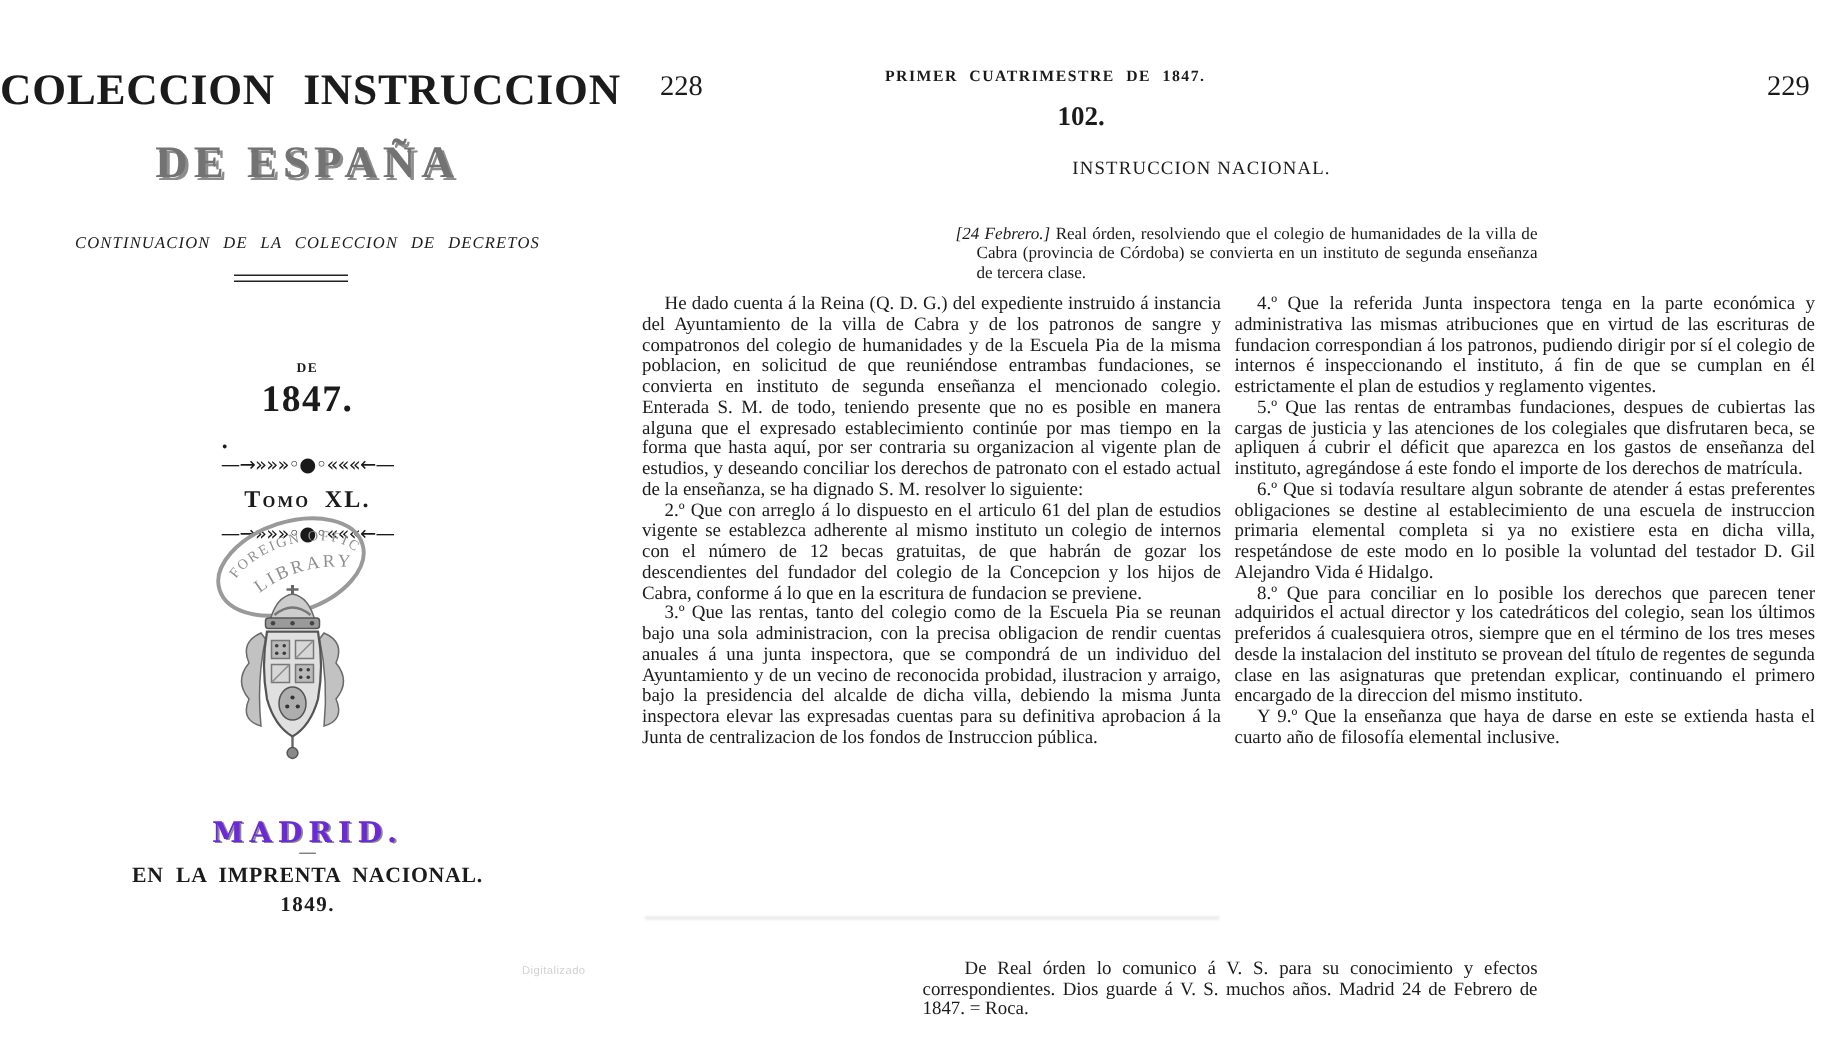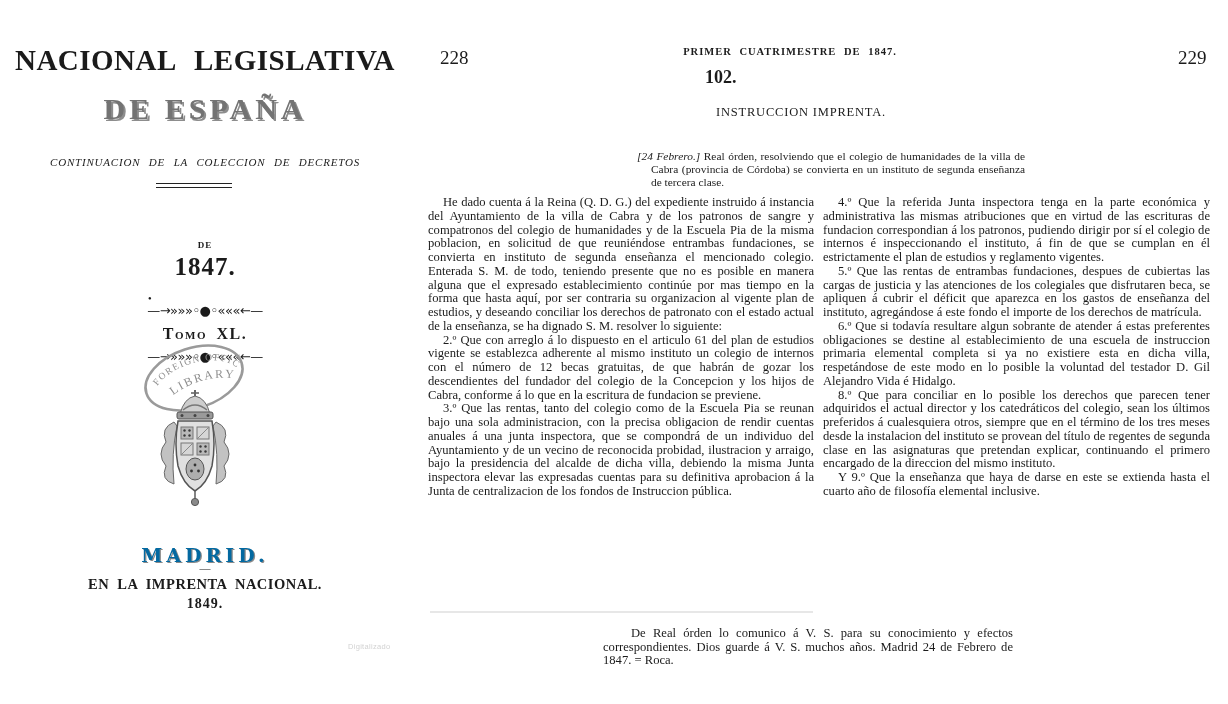--- a/index.html
+++ b/index.html
@@ -25,58 +25,58 @@
   .tp-year{position:absolute;left:0;width:410px;top:253px;font-size:25px;font-weight:bold;letter-spacing:1px}
   .tp-dot{position:absolute;left:148px;top:295px;font-size:6px}
   .tp-orn{position:absolute;left:0;width:410px;font-size:13px;letter-spacing:-.5px;color:#1a1a1a;
     font-family:"DejaVu Sans",sans-serif}
   #orn1{top:303px} #orn2{top:349px}
   .tp-tomo{position:absolute;left:0;width:410px;top:325px;font-size:16px;font-weight:bold;
     font-variant:small-caps;letter-spacing:1.5px;word-spacing:4px}
   #stamp{position:absolute;left:134px;top:336px}
   #crest{position:absolute;left:150px;top:388px}
   .tp-madrid{position:absolute;left:0;width:410px;top:544px;font-size:19px;font-weight:bold;
-    letter-spacing:4px;color:#0369a1;text-shadow:1.2px 1.2px 0 #8a8a8a;font-family:"DejaVu Serif",serif}
+    letter-spacing:4px;color:#6d28d9;text-shadow:1.2px 1.2px 0 #8a8a8a;font-family:"DejaVu Serif",serif}
   .tp-dash{position:absolute;left:0;width:410px;top:562px;font-size:11px}
   .tp-printer{position:absolute;left:0;width:410px;top:576px;font-size:14.5px;font-weight:bold;
     letter-spacing:.5px;word-spacing:4px}
   .tp-1849{position:absolute;left:0;width:410px;top:596px;font-size:14px;font-weight:bold;letter-spacing:1px}
 
   
   .pg-num{position:absolute;top:47px;font-size:19px;font-weight:normal}
   #num-l{left:440px} #num-r{left:1178px}
-  .run-header{position:absolute;left:590px;width:400px;top:46px;text-align:center;
+  .run-header{position:absolute;left:590px;width:400px;top:46px;text-align:left;
     font-size:10.5px;font-weight:bold;letter-spacing:1px;word-spacing:4px}
   .art-num{position:absolute;left:705px;width:200px;top:67px;text-align:left;
     font-size:18px;font-weight:bold}
   .sec-title{position:absolute;left:701px;width:200px;top:105px;text-align:center;
     font-size:12.5px;letter-spacing:.8px}
   .summary{position:absolute;left:625px;width:374px;top:138px;font-size:11.4px;line-height:13.2px;
     text-align:justify;padding-left:14px;text-indent:-14px;margin:12px}
   .summary .date{font-style:italic}
 
   .col{position:absolute;top:196px;font-size:12.6px;line-height:13.75px;text-align:justify}
   #col-left{left:428px;width:386px}
   #col-right{left:823px;width:387px}
   .col p{margin:0;text-indent:15px}
 
   .ghost-line{position:absolute;left:430px;top:611px;width:383px;height:2px;
     background:rgba(60,60,60,.12);filter:blur(.6px)}
 
   .closing{position:absolute;left:603px;top:627px;width:410px;font-size:12.6px;line-height:13.6px;
-    text-align:justify;text-indent:28px;margin:0}
+    text-align:justify;text-indent:28px;margin:12px}
 
   .watermark{position:absolute;left:348px;top:642px;font-size:7.5px;color:#d2d2d2;
     font-family:"Liberation Sans",sans-serif;letter-spacing:.3px}
 </style>
 </head>
 <body>
 
 <div id="title-page">
-  <div class="tp-title">NACIONAL LEGISLATIVA</div>
+  <div class="tp-title">COLECCION INSTRUCCION</div>
   <div class="tp-espana">DE ESPAÑA</div>
   <div class="tp-subtitle">CONTINUACION DE LA COLECCION DE DECRETOS</div>
   <div class="tp-rule"></div>
   <div class="tp-de">DE</div>
   <div class="tp-year">1847.</div>
   <div class="tp-dot">●</div>
   <div class="tp-orn" id="orn1">—→»»»◦●◦«««←—</div>
   <div class="tp-tomo">Tomo XL.</div>
   <div class="tp-orn" id="orn2">—→»»»◦●◦«««←—</div>
 
@@ -133,21 +133,21 @@
   <div class="tp-printer">EN LA IMPRENTA NACIONAL.</div>
   <div class="tp-1849">1849.</div>
 </div>
 
 <div>
   <span id="num-l" class="pg-num">228</span>
   <div class="run-header">PRIMER CUATRIMESTRE DE 1847.</div>
   <span id="num-r" class="pg-num">229</span>
 
   <div class="art-num">102.</div>
-  <div class="sec-title">INSTRUCCION IMPRENTA.</div>
+  <div class="sec-title">INSTRUCCION NACIONAL.</div>
 
   <p class="summary"><span class="date">[24 Febrero.]</span><span> Real órden, resolviendo que el colegio de humanidades de la villa de Cabra (provincia de Córdoba) se convierta en un instituto de segunda enseñanza de tercera clase.</span></p>
 
   <section id="col-left" class="col">
     <p>He dado cuenta á la Reina (Q. D. G.) del expediente instruido á instancia del Ayuntamiento de la villa de Cabra y de los patronos de sangre y compatronos del colegio de humanidades y de la Escuela Pia de la misma poblacion, en solicitud de que reuniéndose entrambas fundaciones, se convierta en instituto de segunda enseñanza el mencionado colegio. Enterada S. M. de todo, teniendo presente que no es posible en manera alguna que el expresado establecimiento continúe por mas tiempo en la forma que hasta aquí, por ser contraria su organizacion al vigente plan de estudios, y deseando conciliar los derechos de patronato con el estado actual de la enseñanza, se ha dignado S. M. resolver lo siguiente:</p>
     <p>2.º Que con arreglo á lo dispuesto en el articulo 61 del plan de estudios vigente se establezca adherente al mismo instituto un colegio de internos con el número de 12 becas gratuitas, de que habrán de gozar los descendientes del fundador del colegio de la Concepcion y los hijos de Cabra, conforme á lo que en la escritura de fundacion se previene.</p>
     <p>3.º Que las rentas, tanto del colegio como de la Escuela Pia se reunan bajo una sola administracion, con la precisa obligacion de rendir cuentas anuales á una junta inspectora, que se compondrá de un individuo del Ayuntamiento y de un vecino de reconocida probidad, ilustracion y arraigo, bajo la presidencia del alcalde de dicha villa, debiendo la misma Junta inspectora elevar las expresadas cuentas para su definitiva aprobacion á la Junta de centralizacion de los fondos de Instruccion pública.</p>
   </section>
 
   <section id="col-right" class="col">

